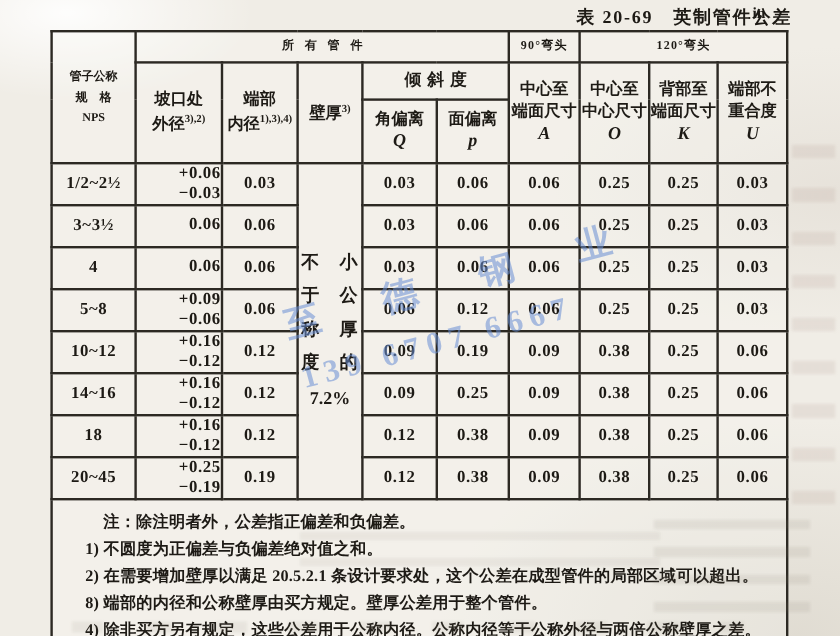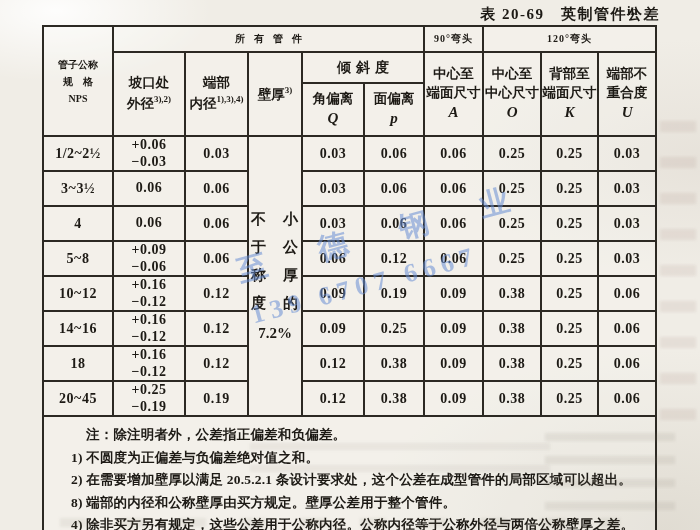--- a/index.html
+++ b/index.html
@@ -38,21 +38,21 @@
   tr.h3 td { height:53px; }
   tr.dr td { height:35px; }
   .grp { letter-spacing:9px; text-indent:9px; }
   .grp-narrow { letter-spacing:1px; }
   .hcell { font-size:13.5px; line-height:1.4; }
   .hcell .sup { font-size:9px; vertical-align:super; letter-spacing:0; }
   .sym { font-style:italic; font-size:15px; font-family:"Liberation Serif",serif; }
   .npshead { font-size:13.5px; line-height:1.7; }
   .slope { letter-spacing:5px; text-indent:5px; }
   .num { letter-spacing:.5px; }
-  .pm { white-space:pre-line; line-height:1.15; }
+  .pm { white-space:pre-line; line-height:1.15;text-align:right; }
   .wallcell { vertical-align:middle;margin-left:24px; }
   .wn-line { font-size:15px; line-height:28px; letter-spacing:1px; white-space:nowrap; }
   .wn-pct { font-size:15px; line-height:28px; margin-top:2px; }
   td.notes {
     text-align:left; vertical-align:top; height:101px;
     padding:7px 4px 4px 27px; font-size:13.5px;
   }
   .note-line { line-height:22.5px; white-space:nowrap; letter-spacing:.2px; }
   .note-head { padding-left:15px; }
   .watermark {

